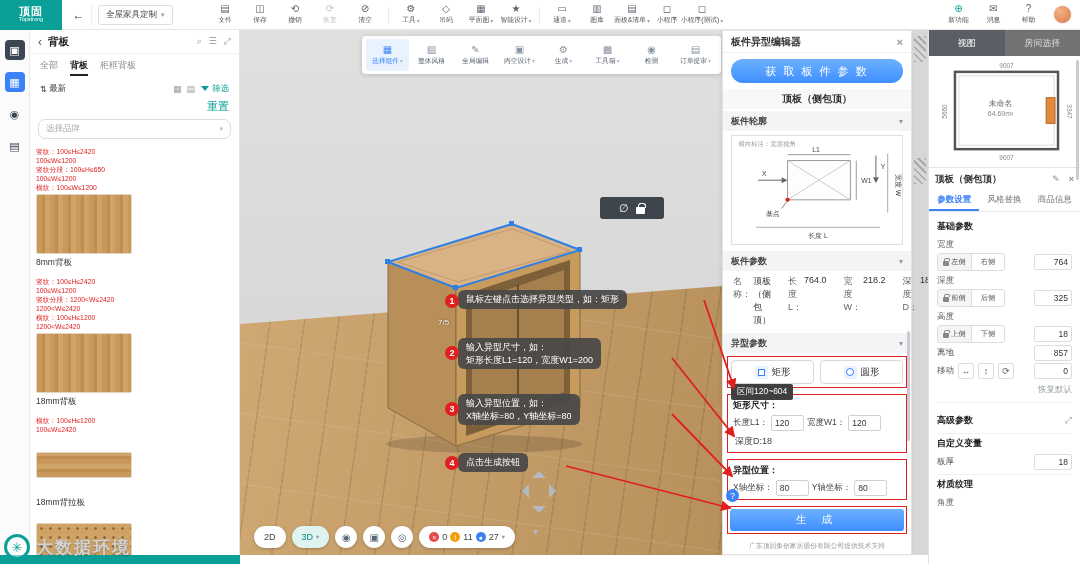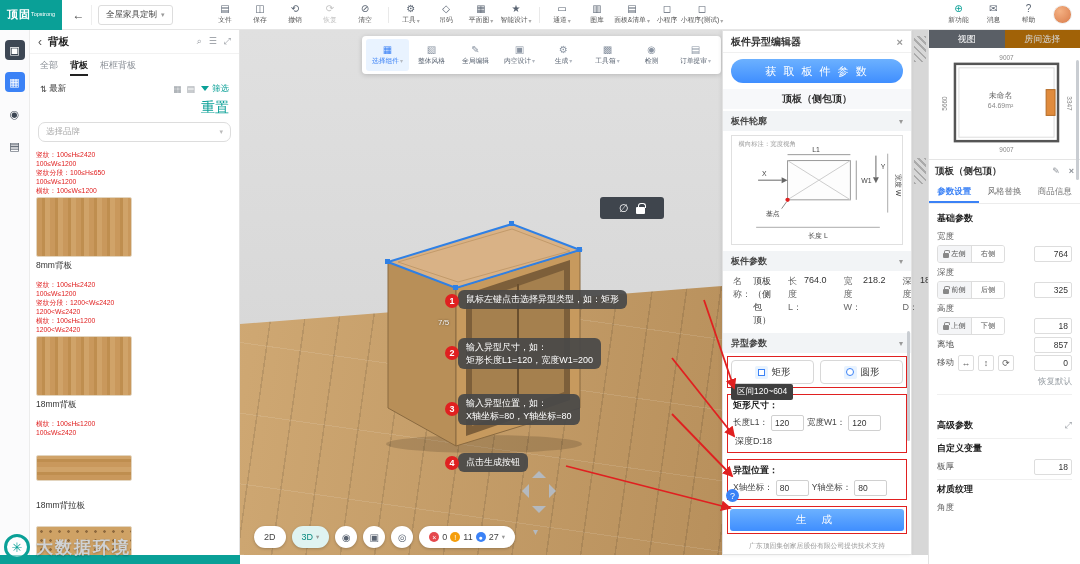--- a/index.html
+++ b/index.html
@@ -1,21 +1,21 @@
 <!DOCTYPE html>
 <html><head>
 <meta charset="utf-8">
 <style>
   *{box-sizing:border-box;margin:0;padding:0}
   html,body{width:1080px;height:564px;overflow:hidden}
   body{position:relative;font-family:"Liberation Sans","DejaVu Sans",sans-serif;font-size:10px;color:#333;background:#fff}
 
   
   .topbar{position:absolute;left:0;top:0;width:1080px;height:30px;background:#fff;border-bottom:1px solid #e6e6e6;display:flex;align-items:center;z-index:60}
-  .logo{width:62px;height:30px;background:#0aa097;color:#fff;display:flex;flex-direction:row;align-items:center;justify-content:center;line-height:1.05;flex:none}
+  .logo{width:62px;height:30px;background:#0aa097;color:#fff;display:flex;flex-direction:column;align-items:center;justify-content:center;line-height:1.05;flex:none}
   .logo .cn{font-size:11px;font-weight:bold;letter-spacing:1px}
   .logo .en{font-size:5.5px}
   .tb-back{width:26px;height:20px;display:flex;align-items:center;justify-content:center;border-right:1px solid #eee;color:#444;font-size:12px;margin-left:4px;cursor:pointer}
   .proj{display:flex;align-items:center;gap:4px;border:1px solid #ddd;border-radius:3px;height:20px;padding:0 7px;margin-left:6px;font-size:8.5px;color:#444}
   .proj .crt{font-size:7px;color:#999}
   .tb-tools{display:flex;align-items:center;margin-left:36px;gap:2px}
   .tool{display:flex;flex-direction:column;align-items:center;justify-content:center;width:33px;height:28px;gap:1px;color:#555;cursor:pointer}
   .tool .ic{font-size:10px;line-height:10px;color:#5a6472}
   .tool .lb{font-size:6.8px;white-space:nowrap;display:flex;align-items:center;gap:1px}
   .tool .lb .crt{font-size:6px;color:#aaa}
@@ -41,21 +41,21 @@
   .lp-tabs{display:flex;gap:12px;padding:5px 10px 3px;font-size:9px;color:#8a8f96}
   .lp-tab{cursor:pointer;padding-bottom:2px}
   .lp-tab.active{color:#222;font-weight:bold;border-bottom:2px solid #222}
   .lp-sort{display:flex;align-items:center;padding:4px 10px;gap:6px;font-size:8.5px;color:#444}
   .srt{display:flex;align-items:center;gap:2px;cursor:pointer}
   .vicons{margin-left:auto;display:flex;gap:5px;color:#9aa0a6;font-size:9px}
   .vicons span{cursor:pointer}
   .filter{display:flex;align-items:center;gap:3px;color:#0aa097;cursor:pointer}
   .funnel{width:0;height:0;border:4px solid transparent;border-top:5px solid #0aa097;margin-top:3px}
   .lp-reset{display:flex;justify-content:flex-end;padding:0 10px 3px}
-  .lp-reset span{color:#0aa097;font-size:14px;cursor:pointer}
+  .lp-reset span{color:#0aa097;font-size:11px;cursor:pointer}
   .lp-brand{margin:2px 8px 6px;height:20px;border:1px solid #ddd;border-radius:7px;display:flex;align-items:center;padding:0 7px;font-size:8.5px;color:#aaa;cursor:pointer}
   .lp-brand .crt{margin-left:auto;font-size:7px;color:#bbb}
   .lp-grid{flex:1;display:flex;flex-wrap:wrap;align-content:flex-start;padding:2px 6px;column-gap:6px;row-gap:8px;overflow:hidden}
   .card{width:96px;display:flex;flex-direction:column;cursor:pointer}
   .card .specs{display:flex;flex-direction:column;color:#e02020;font-size:6.8px;line-height:9px;min-height:4px}
   .card .img{height:60px;border:1px solid #e3d5bf;border-radius:2px;margin-top:2px}
   .card .img.thin{height:26px;margin:18px 0 16px}
   .card .name{font-size:8.5px;color:#333;margin-top:3px;white-space:nowrap}
   .wood-v{background:repeating-linear-gradient(90deg,#c9985c 0 5px,#bf8e4f 5px 8px,#d0a369 8px 13px)}
   .wood-h{background:repeating-linear-gradient(0deg,#c9985c 0 5px,#bf8e4f 5px 8px,#d0a369 8px 13px)}
@@ -124,21 +124,21 @@
   .ed-help{position:absolute;left:3px;top:458px;width:13px;height:13px;border-radius:50%;background:#3b82f6;color:#fff;font-size:9px;display:flex;align-items:center;justify-content:center;cursor:pointer;z-index:7}
   .ed-scroll{position:absolute;right:1px;top:300px;width:3px;height:110px;background:#c9cdd2;border-radius:2px}
   .ed-foot{margin-top:auto;font-size:6.8px;color:#999;text-align:center;padding:3px 2px;flex:none}
 
   
   .gapstrip{position:absolute;left:912px;top:30px;width:16px;height:525px;background:#d7d7d7;z-index:20}
   .grip{position:absolute;left:2px;width:12px;height:26px;background:repeating-linear-gradient(45deg,#aaa 0 2px,transparent 2px 5px);cursor:pointer}
 
   
   .rpanel{position:absolute;right:0;top:30px;width:152px;bottom:0;background:#fff;border-left:1px solid #e2e2e2;z-index:35;display:flex;flex-direction:column}
-  .view-tabs{height:18px;display:flex;background:#a16207;color:#fff;flex:none}
+  .view-tabs{height:26px;display:flex;background:#737373;color:#fff;flex:none}
   .vt{flex:1;display:flex;align-items:center;justify-content:center;font-size:9px;cursor:pointer;color:#d5d7da}
   .vt.active{background:#5a5f66;color:#fff}
   .floorplan{height:112px;background:#fff;border-bottom:1px solid #e5e5e5;flex:none}
   .d-head{height:22px;display:flex;align-items:center;padding:0 6px;font-weight:bold;font-size:9.5px;color:#333;background:#fff;flex:none;gap:4px}
   .d-head .sp{margin-left:auto}
   .d-head .hic{color:#8a8f96;font-size:9px;cursor:pointer;margin-left:5px}
   .d-tabs{height:22px;display:flex;border-bottom:1px solid #ececec;background:#fff;flex:none}
   .dt{flex:1;display:flex;align-items:center;justify-content:center;font-size:8.5px;color:#777;cursor:pointer;border-bottom:2px solid transparent}
   .dt.active{color:#3b82f6;border-bottom-color:#3b82f6;font-weight:bold}
   .d-body{flex:1;padding:5px 8px;display:flex;flex-direction:column;font-size:8.5px;color:#555;overflow:hidden;background:#fff}
@@ -147,21 +147,21 @@
   .ctlrow{display:flex;align-items:center;gap:4px;margin-top:2px}
   .seg{display:flex;border:1px solid #ddd;border-radius:3px;overflow:hidden}
   .sg{width:33px;height:16px;display:flex;align-items:center;justify-content:center;font-size:7.2px;color:#555;background:#f4f5f7;gap:2px;cursor:pointer}
   .sg.b{background:#fff;border-left:1px solid #ddd}
   .mlock{display:inline-block;width:6px;height:5px;background:#888;border-radius:1px;position:relative;margin-top:2px}
   .mlock:before{content:"";position:absolute;left:1px;top:-3px;width:4px;height:2.5px;border:1px solid #888;border-bottom:none;border-radius:2px 2px 0 0}
   .num-in{margin-left:auto;width:38px;height:16px;border:1px solid #ddd;border-radius:2px;font-size:8.5px;text-align:right;padding:0 3px;background:#fff;color:#333;font-family:inherit}
   .mvbtn{width:16px;height:16px;border:1px solid #ddd;border-radius:2px;display:flex;align-items:center;justify-content:center;font-size:9px;color:#666;background:#fff;cursor:pointer}
   .reset{align-self:flex-end;color:#9aa0a6;font-size:8.5px;margin:5px 0 2px;cursor:pointer}
   .divd{border-top:1px solid #f0f0f0;margin:4px 0 0}
-  .advrow{display:flex;align-items:center;margin-top:21px}
+  .advrow{display:flex;align-items:center;margin-top:8px}
   .advrow .hic{margin-left:auto;color:#8a8f96;font-size:9px;cursor:pointer}
   .rp-scroll{position:absolute;right:1px;top:60px;width:3px;height:120px;background:#c9cdd2;border-radius:2px;z-index:36}
 
   
   .arrows{position:absolute;left:0;top:0;width:1080px;height:564px;z-index:50;pointer-events:none}
   .watermark{position:absolute;left:4px;bottom:4px;z-index:55;display:flex;align-items:center;gap:6px;pointer-events:none}
   .wm-logo{width:26px;height:26px;border-radius:50%;border:3px solid #0aa097;display:flex;align-items:center;justify-content:center;color:#0aa097;font-size:13px;background:rgba(255,255,255,.5)}
   .wm-text{font-size:17px;font-weight:bold;letter-spacing:2px;color:#cfd2d5;text-shadow:0 1px 2px rgba(0,0,0,.25)}
   .bottomstrip{position:absolute;left:0;bottom:0;width:240px;height:9px;background:#0aa097;z-index:54}
   svg text{font-family:"Liberation Sans","DejaVu Sans",sans-serif}

